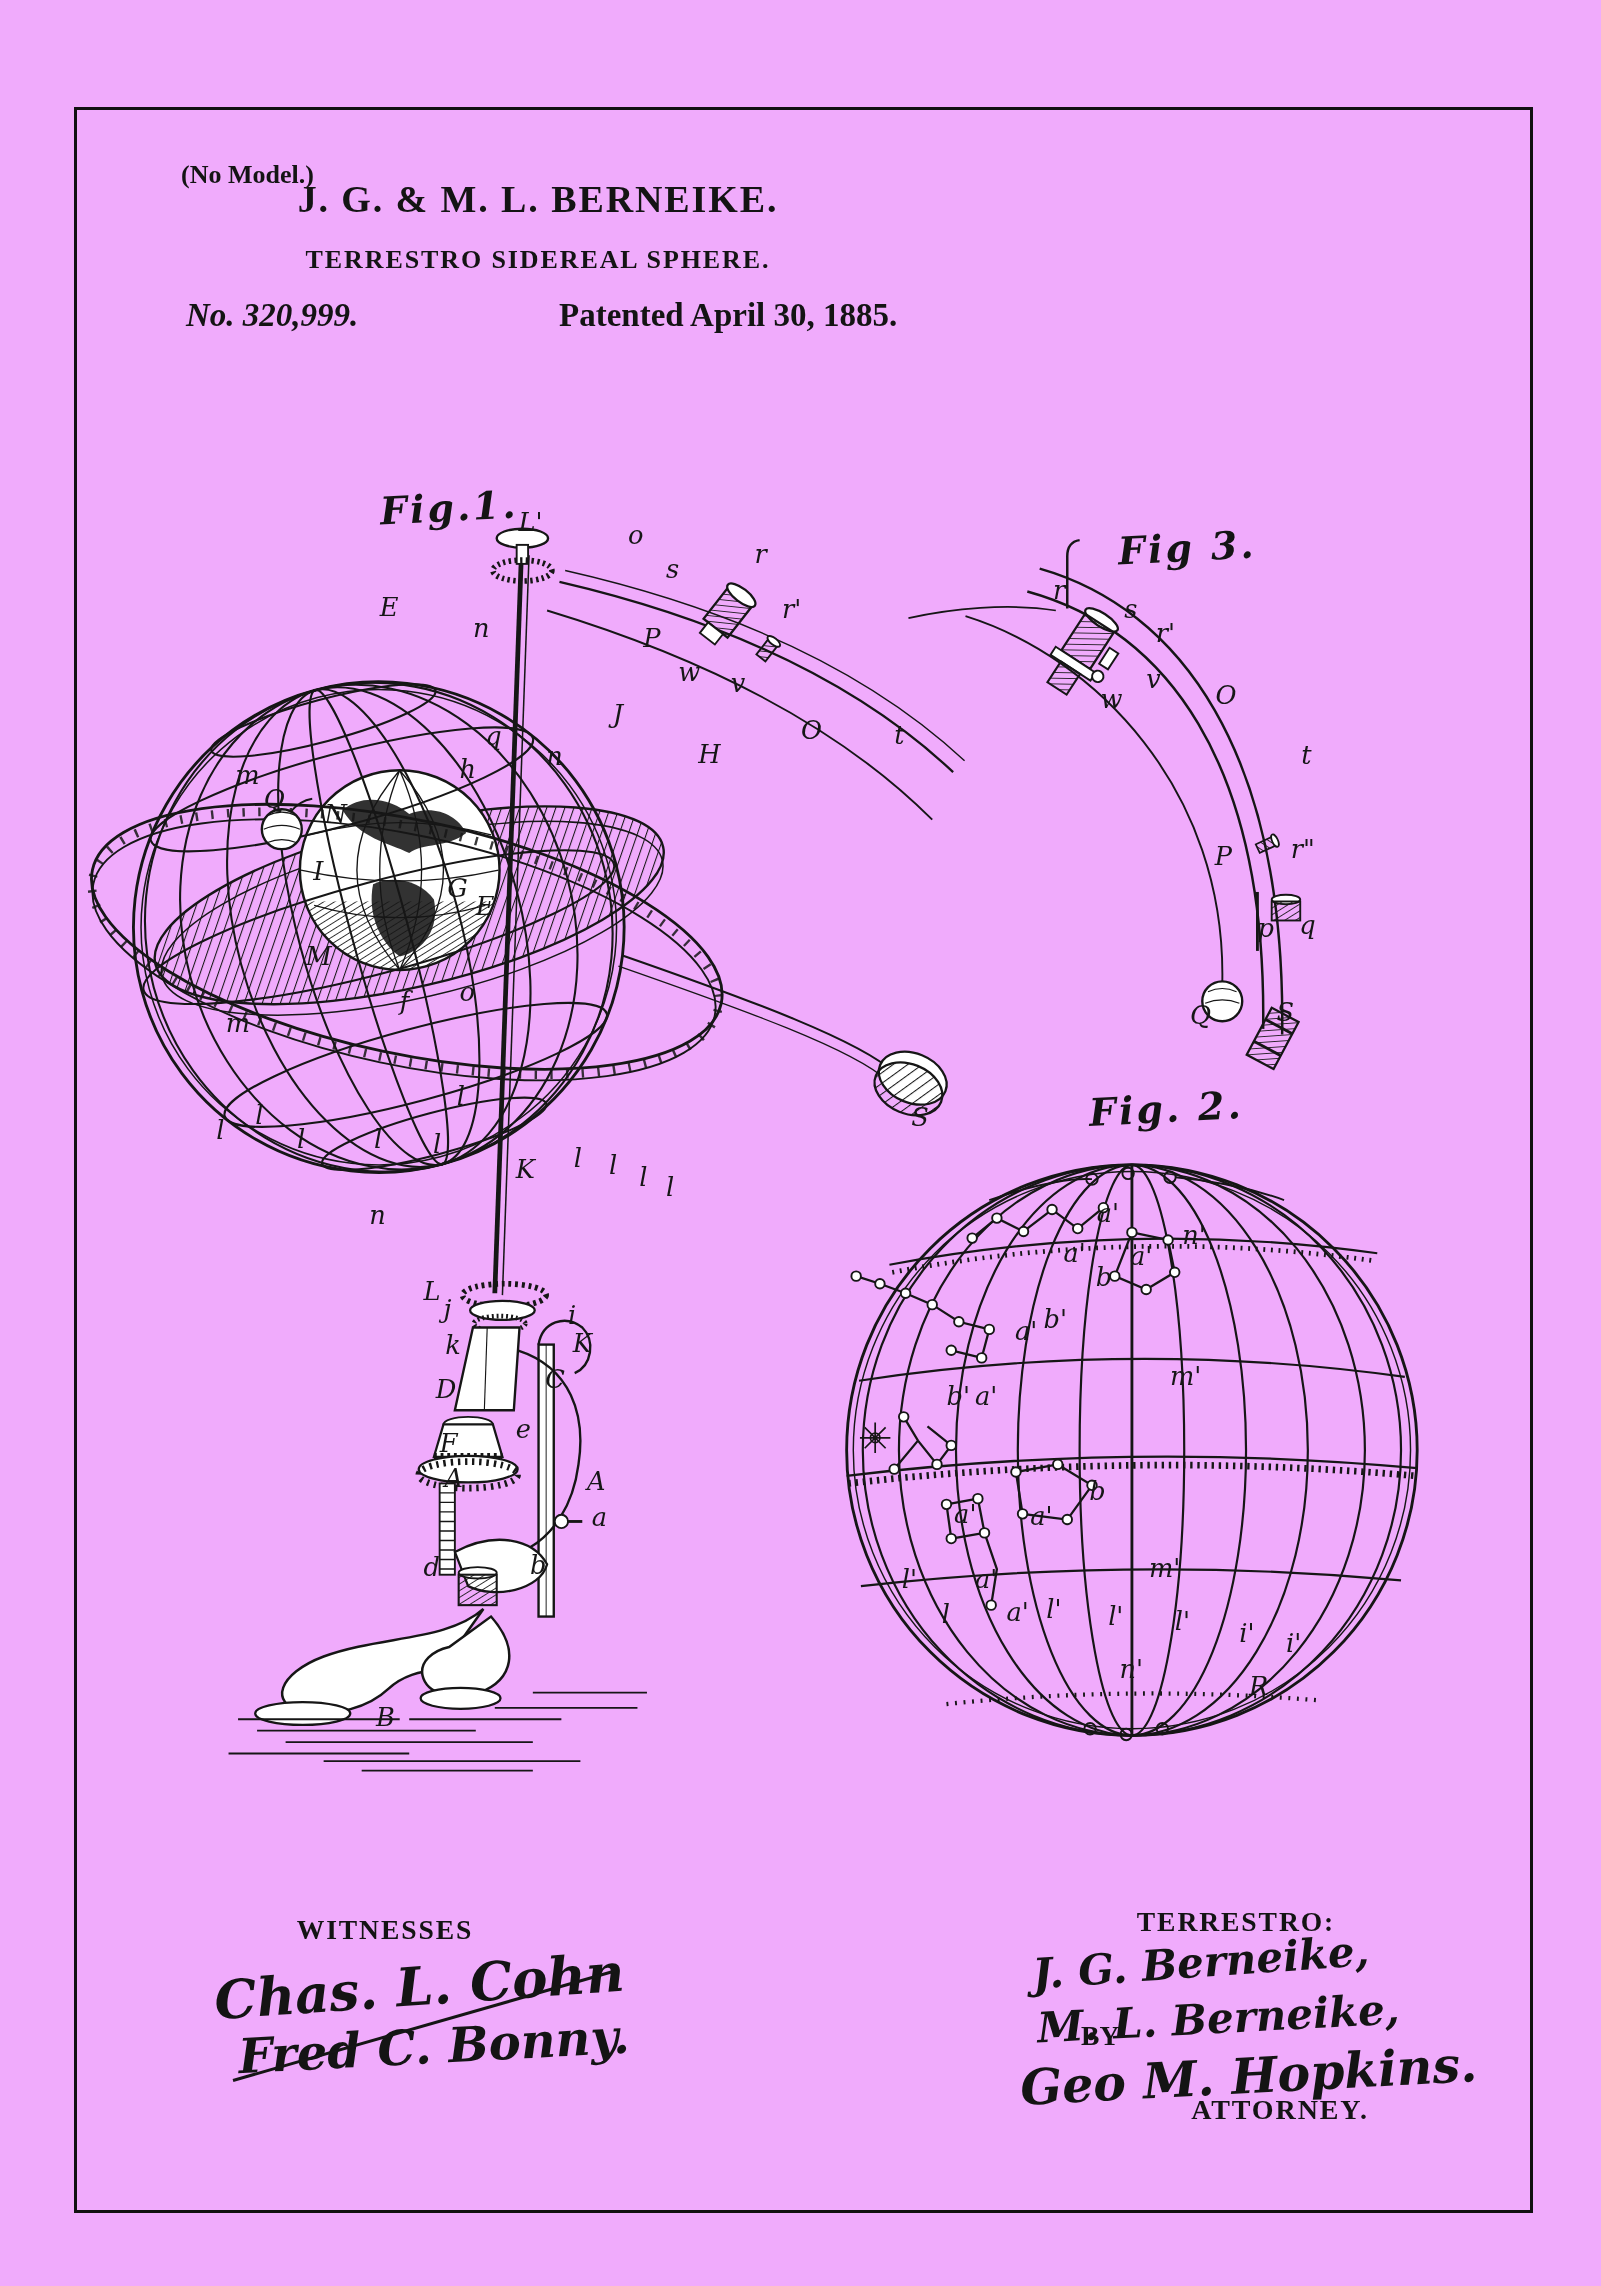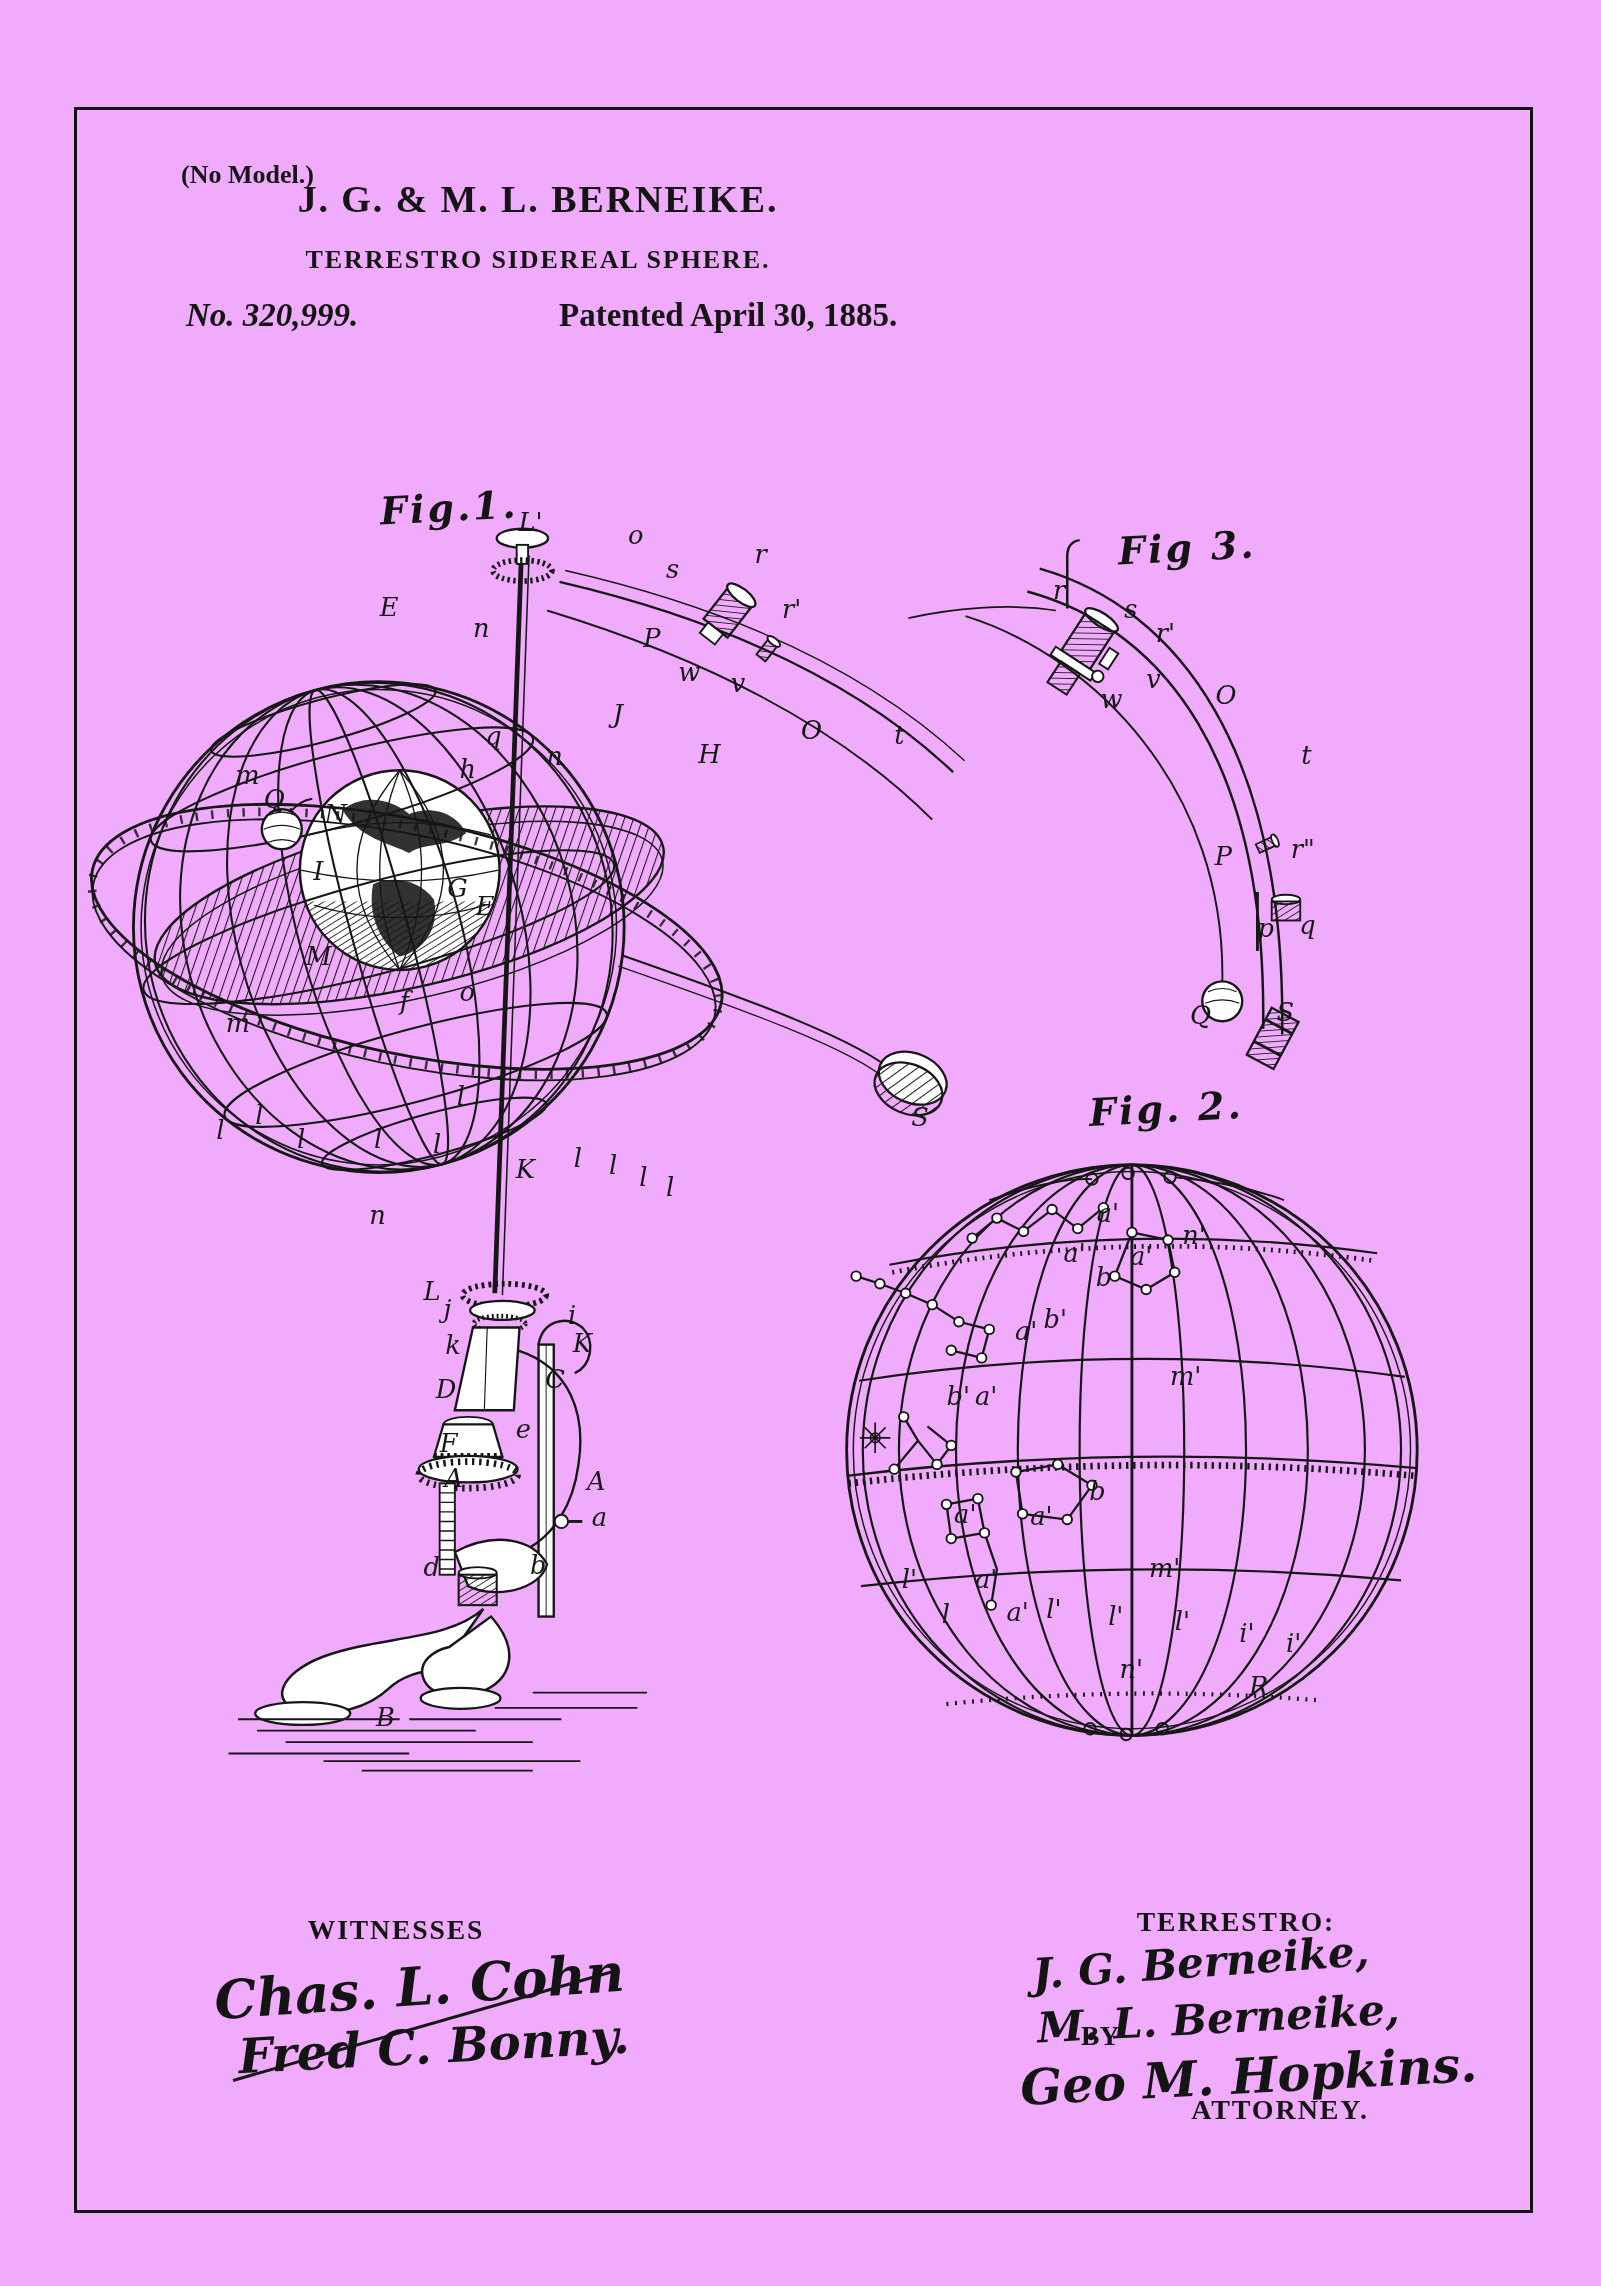--- a/index.html
+++ b/index.html
@@ -368,21 +368,21 @@
         <text x="1100" y="1702" class="lbl">l'</text>
         <text x="1165" y="1709" class="lbl">l'</text>
         <text x="1235" y="1714" class="lbl">l'</text>
         <text x="1303" y="1727" class="lbl">i'</text>
         <text x="1352" y="1737" class="lbl">i'</text>
         <text x="1177" y="1765" class="lbl">n'</text>
         <text x="1313" y="1782" class="lbl">R</text>
       </g>
   </svg>
 
-  <div class="t serifbold caps ctr" style="left:396px;top:1914px;font-size:27.6px;">WITNESSES</div>
+  <div class="t serifbold caps ctr" style="left:385px;top:1914px;font-size:27.6px;">WITNESSES</div>
   <div class="t sig" style="left:214px;top:1955px;font-size:53px;transform:rotate(-4deg);">Chas. L. Cohn</div>
   <div class="t sig" style="left:238px;top:2018px;font-size:48px;transform:rotate(-3deg);">Fred C. Bonny.</div>
   <div class="sigline" style="left:233px;top:2079px;width:399px;transform:rotate(-16deg);"></div>
 
   <div class="t serifbold caps ctr" style="left:1236px;top:1906px;font-size:27.6px;">TERRESTRO:</div>
   <div class="t sig" style="left:1032px;top:1938px;font-size:42px;transform:rotate(-4deg);">J. G. Berneike,</div>
   <div class="t sig" style="left:1037px;top:1994px;font-size:42px;transform:rotate(-3deg);">M. L. Berneike,</div>
   <div class="t serifbold" style="left:1081px;top:2020px;font-size:27.6px;">BY</div>
   <div class="t sig" style="left:1020px;top:2047px;font-size:49px;transform:rotate(-3deg);">Geo M. Hopkins.</div>
   <div class="t serifbold caps ctr" style="left:1280px;top:2094px;font-size:28px;">ATTORNEY.</div>

